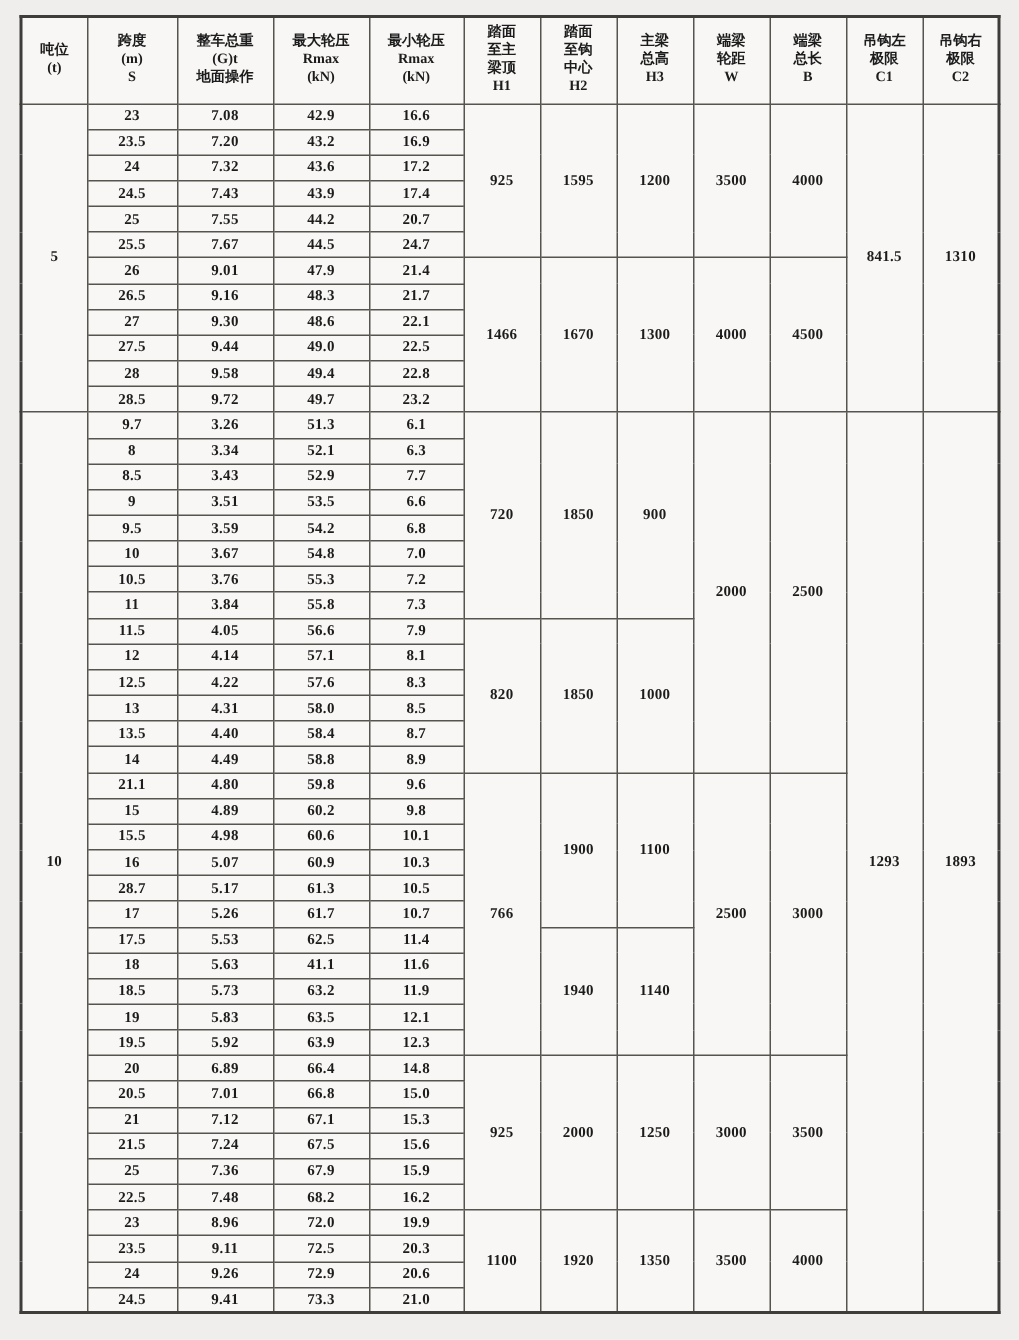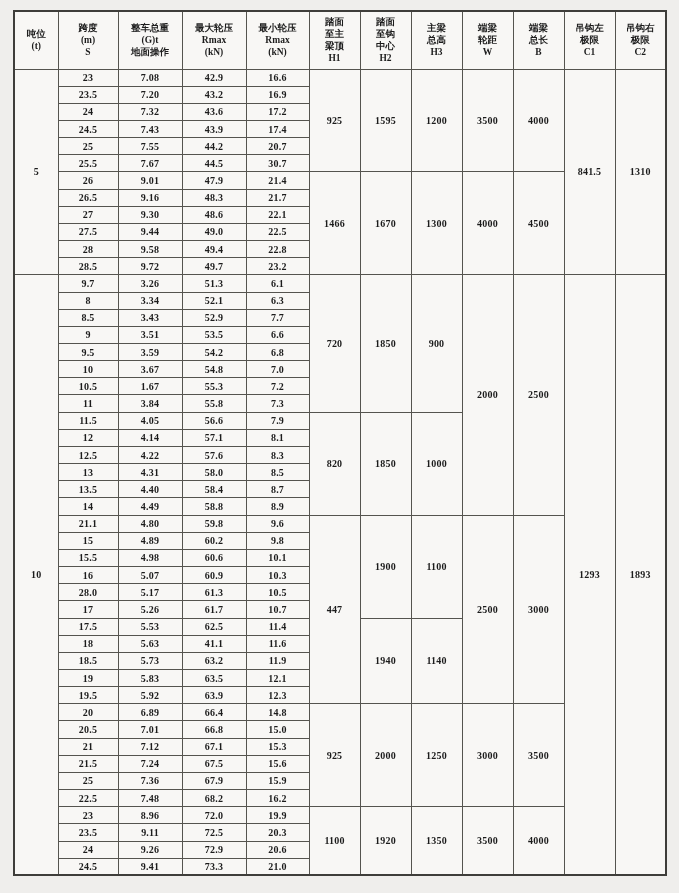--- a/index.html
+++ b/index.html
@@ -150,21 +150,21 @@
         <tr>
           <td>25</td>
           <td>7.55</td>
           <td>44.2</td>
           <td>20.7</td>
         </tr>
         <tr>
           <td>25.5</td>
           <td>7.67</td>
           <td>44.5</td>
-          <td>30.7</td>
+          <td>24.7</td>
         </tr>
         <tr>
           <td>26</td>
           <td>9.01</td>
           <td>47.9</td>
           <td>21.4</td>
           <td rowspan="6">1466</td>
           <td rowspan="6">1670</td>
           <td rowspan="6">1300</td>
           <td rowspan="6">4000</td>
@@ -239,21 +239,21 @@
           <td>6.8</td>
         </tr>
         <tr>
           <td>10</td>
           <td>3.67</td>
           <td>54.8</td>
           <td>7.0</td>
         </tr>
         <tr>
           <td>10.5</td>
-          <td>1.67</td>
+          <td>3.76</td>
           <td>55.3</td>
           <td>7.2</td>
         </tr>
         <tr>
           <td>11</td>
           <td>3.84</td>
           <td>55.8</td>
           <td>7.3</td>
         </tr>
         <tr>
@@ -293,21 +293,21 @@
           <td>14</td>
           <td>4.49</td>
           <td>58.8</td>
           <td>8.9</td>
         </tr>
         <tr>
           <td>21.1</td>
           <td>4.80</td>
           <td>59.8</td>
           <td>9.6</td>
-          <td rowspan="11">447</td>
+          <td rowspan="11">766</td>
           <td rowspan="6">1900</td>
           <td rowspan="6">1100</td>
           <td rowspan="11">2500</td>
           <td rowspan="11">3000</td>
         </tr>
         <tr>
           <td>15</td>
           <td>4.89</td>
           <td>60.2</td>
           <td>9.8</td>
@@ -318,21 +318,21 @@
           <td>60.6</td>
           <td>10.1</td>
         </tr>
         <tr>
           <td>16</td>
           <td>5.07</td>
           <td>60.9</td>
           <td>10.3</td>
         </tr>
         <tr>
-          <td>28.0</td>
+          <td>28.7</td>
           <td>5.17</td>
           <td>61.3</td>
           <td>10.5</td>
         </tr>
         <tr>
           <td>17</td>
           <td>5.26</td>
           <td>61.7</td>
           <td>10.7</td>
         </tr>

